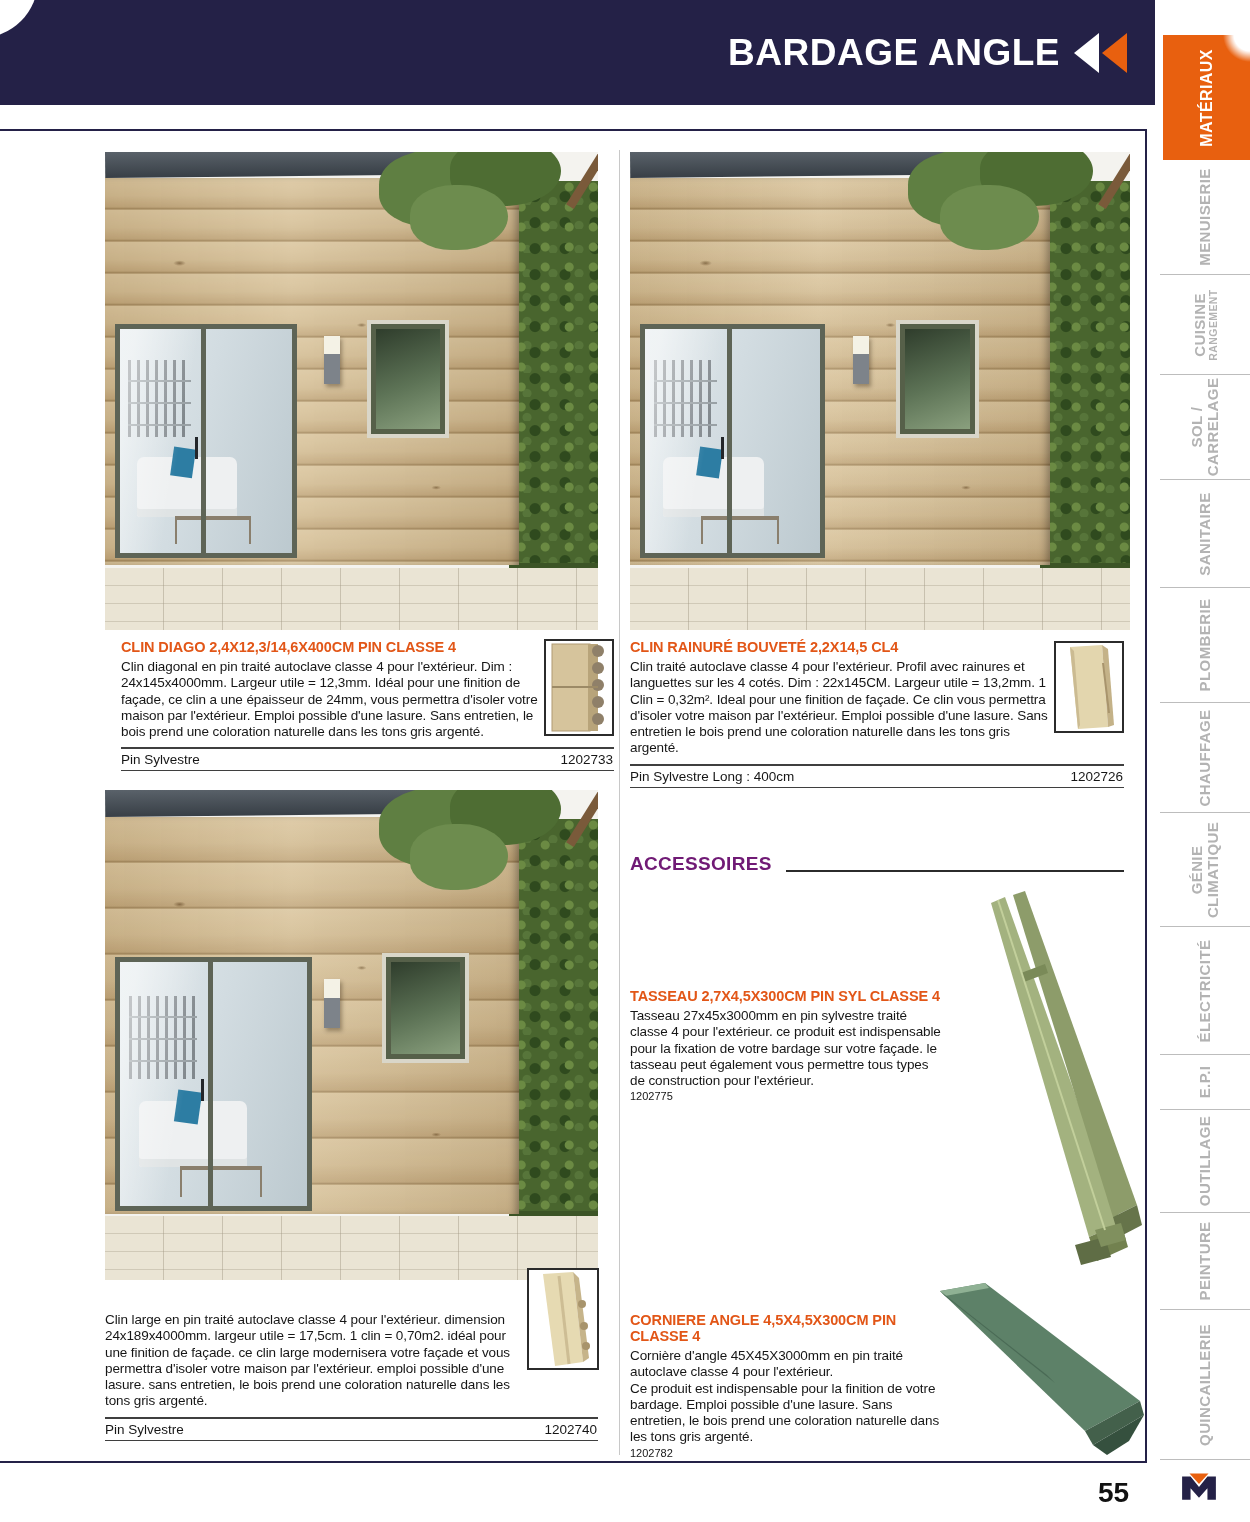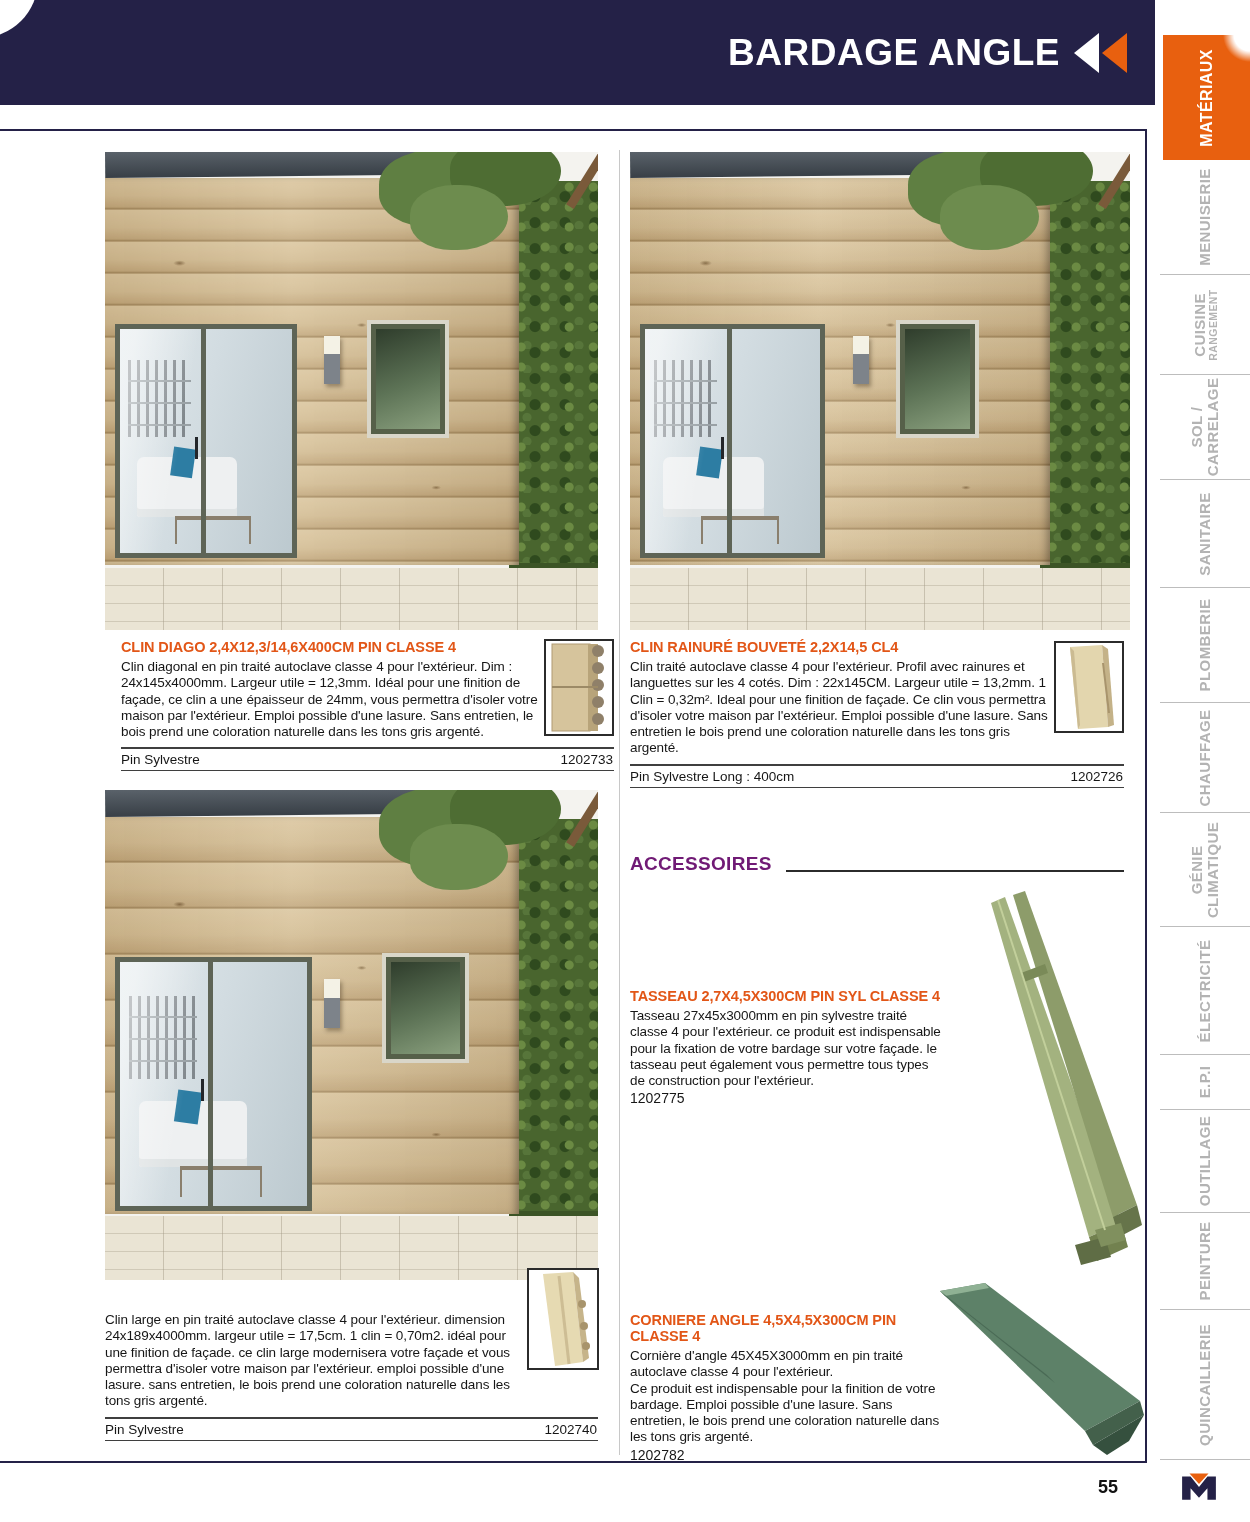--- a/index.html
+++ b/index.html
@@ -31,33 +31,33 @@
     text-align:center;white-space:nowrap;display:flex;flex-direction:column;line-height:1.05;}
   .s-label{font-size:15px;font-weight:bold;color:#b3b3b3;letter-spacing:.4px;}
   .s-label.small{font-size:10.5px;}
   .s-tab.active .s-label{color:#fff;font-size:16px;}
 
   
   .prod{position:absolute;}
   .p-title{color:#e25617;font-weight:bold;font-size:14.5px;letter-spacing:-.1px;margin-bottom:4px;}
   .p-desc{font-size:13.5px;line-height:16.3px;letter-spacing:-.1px;color:#161616;white-space:pre-line;}
   .p-desc.w420{width:420px;}
-  .p-ref-line{font-size:14px;color:#161616;margin-top:1px;}
+  .p-ref-line{font-size:11px;color:#161616;margin-top:1px;}
   .p-table{border-top:2px solid #3f3f3f;margin-top:7px;}
   .p-row{display:flex;justify-content:space-between;border-bottom:1px solid #3f3f3f;
     font-size:13.5px;color:#161616;padding:2px 1px 2px 0;line-height:17px;}
   .thumb{position:absolute;border:2px solid #2b2b2b;background:#fff;box-sizing:border-box;}
 
   
   #accessoires{position:absolute;left:630px;top:853px;width:494px;display:flex;}
   #acc-label{font-size:19px;font-weight:bold;color:#701a75;letter-spacing:.3px;}
   #acc-line{flex:1;height:2px;background:#2b2b2b;margin-left:14px;align-self:flex-end;margin-bottom:3px;}
 
   
-  #page-num{position:absolute;left:1098px;top:1477px;font-size:18px;font-weight:bold;color:#111;}
+  #page-num{position:absolute;left:1098px;top:1477px;font-size:28px;font-weight:bold;color:#111;}
   #m-logo{position:absolute;left:1180px;top:1468px;}
 
   
   .photo-slot{position:absolute;overflow:hidden;background:#f4f3ef;--plank:32px;}
   .photo-slot>div{position:absolute;}
   .ph-hedge{right:0;top:6%;width:17%;height:82%;background-color:#49652e;
     background-image:radial-gradient(circle at 30% 30%, #6b8a43 0 4px, transparent 5px),
       radial-gradient(circle at 70% 60%, #2f4a1e 0 5px, transparent 6px),
       radial-gradient(circle at 50% 85%, #57753a 0 4px, transparent 5px);
     background-size:24px 20px,30px 26px,26px 24px;}

